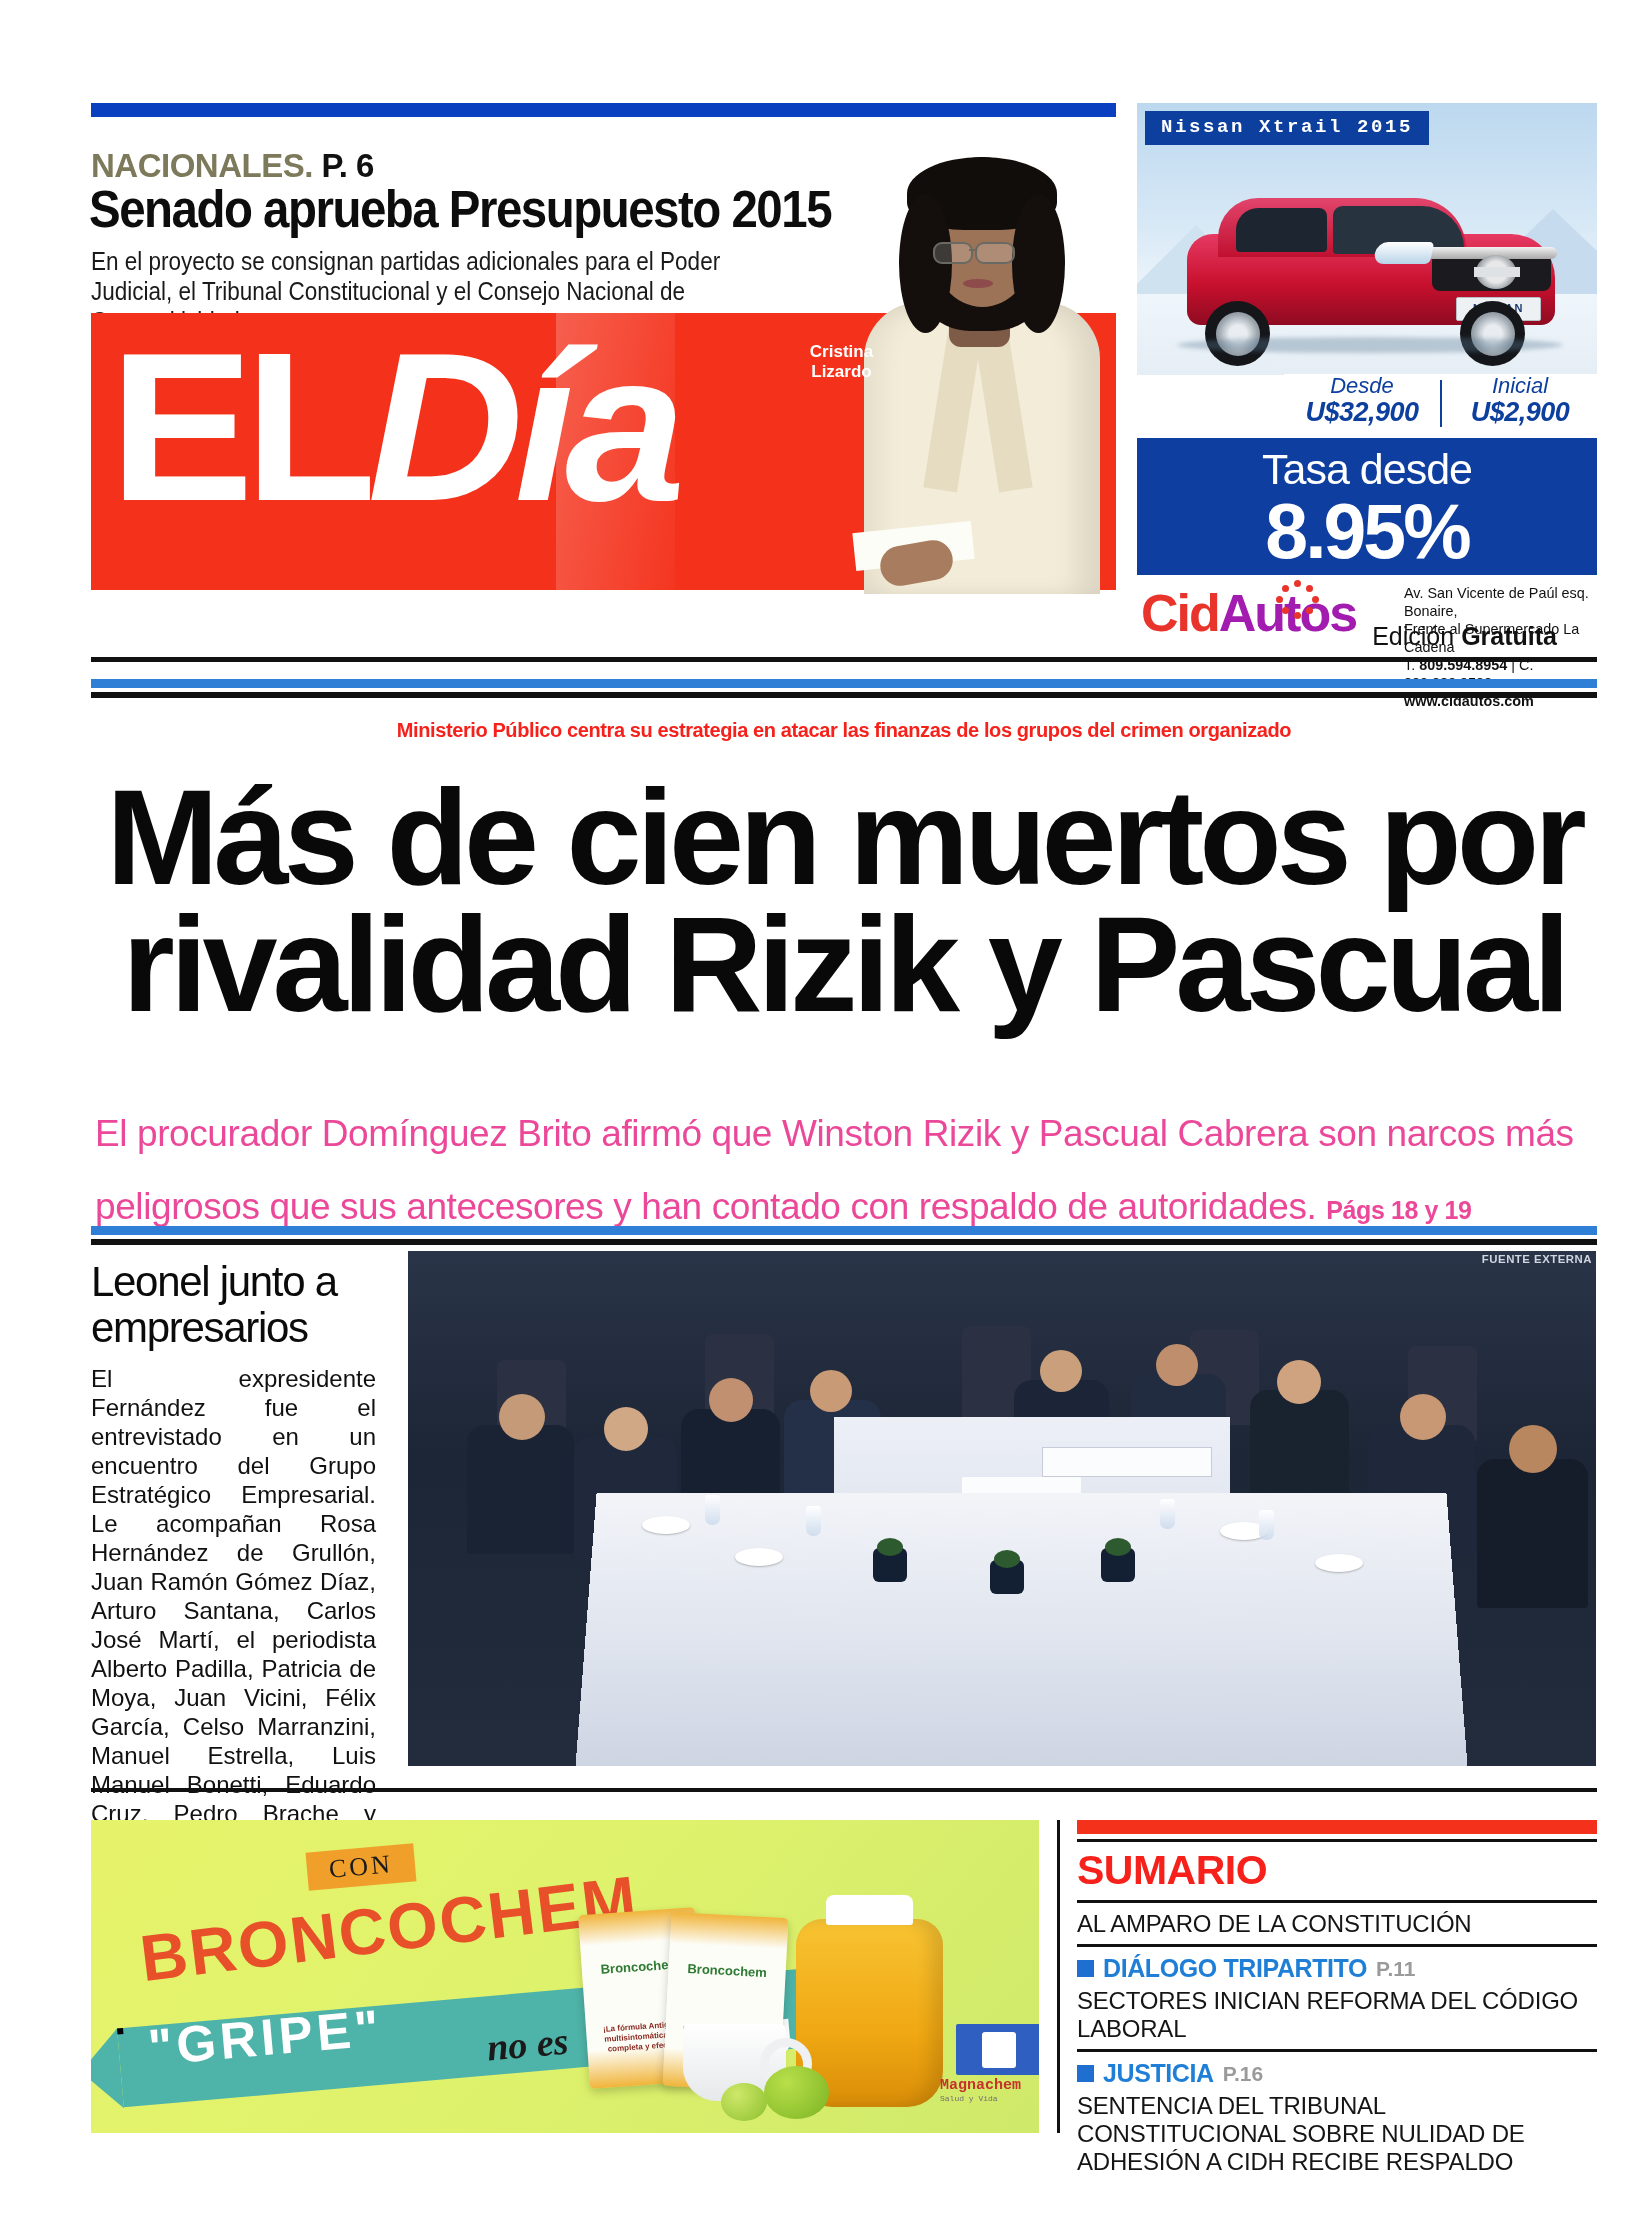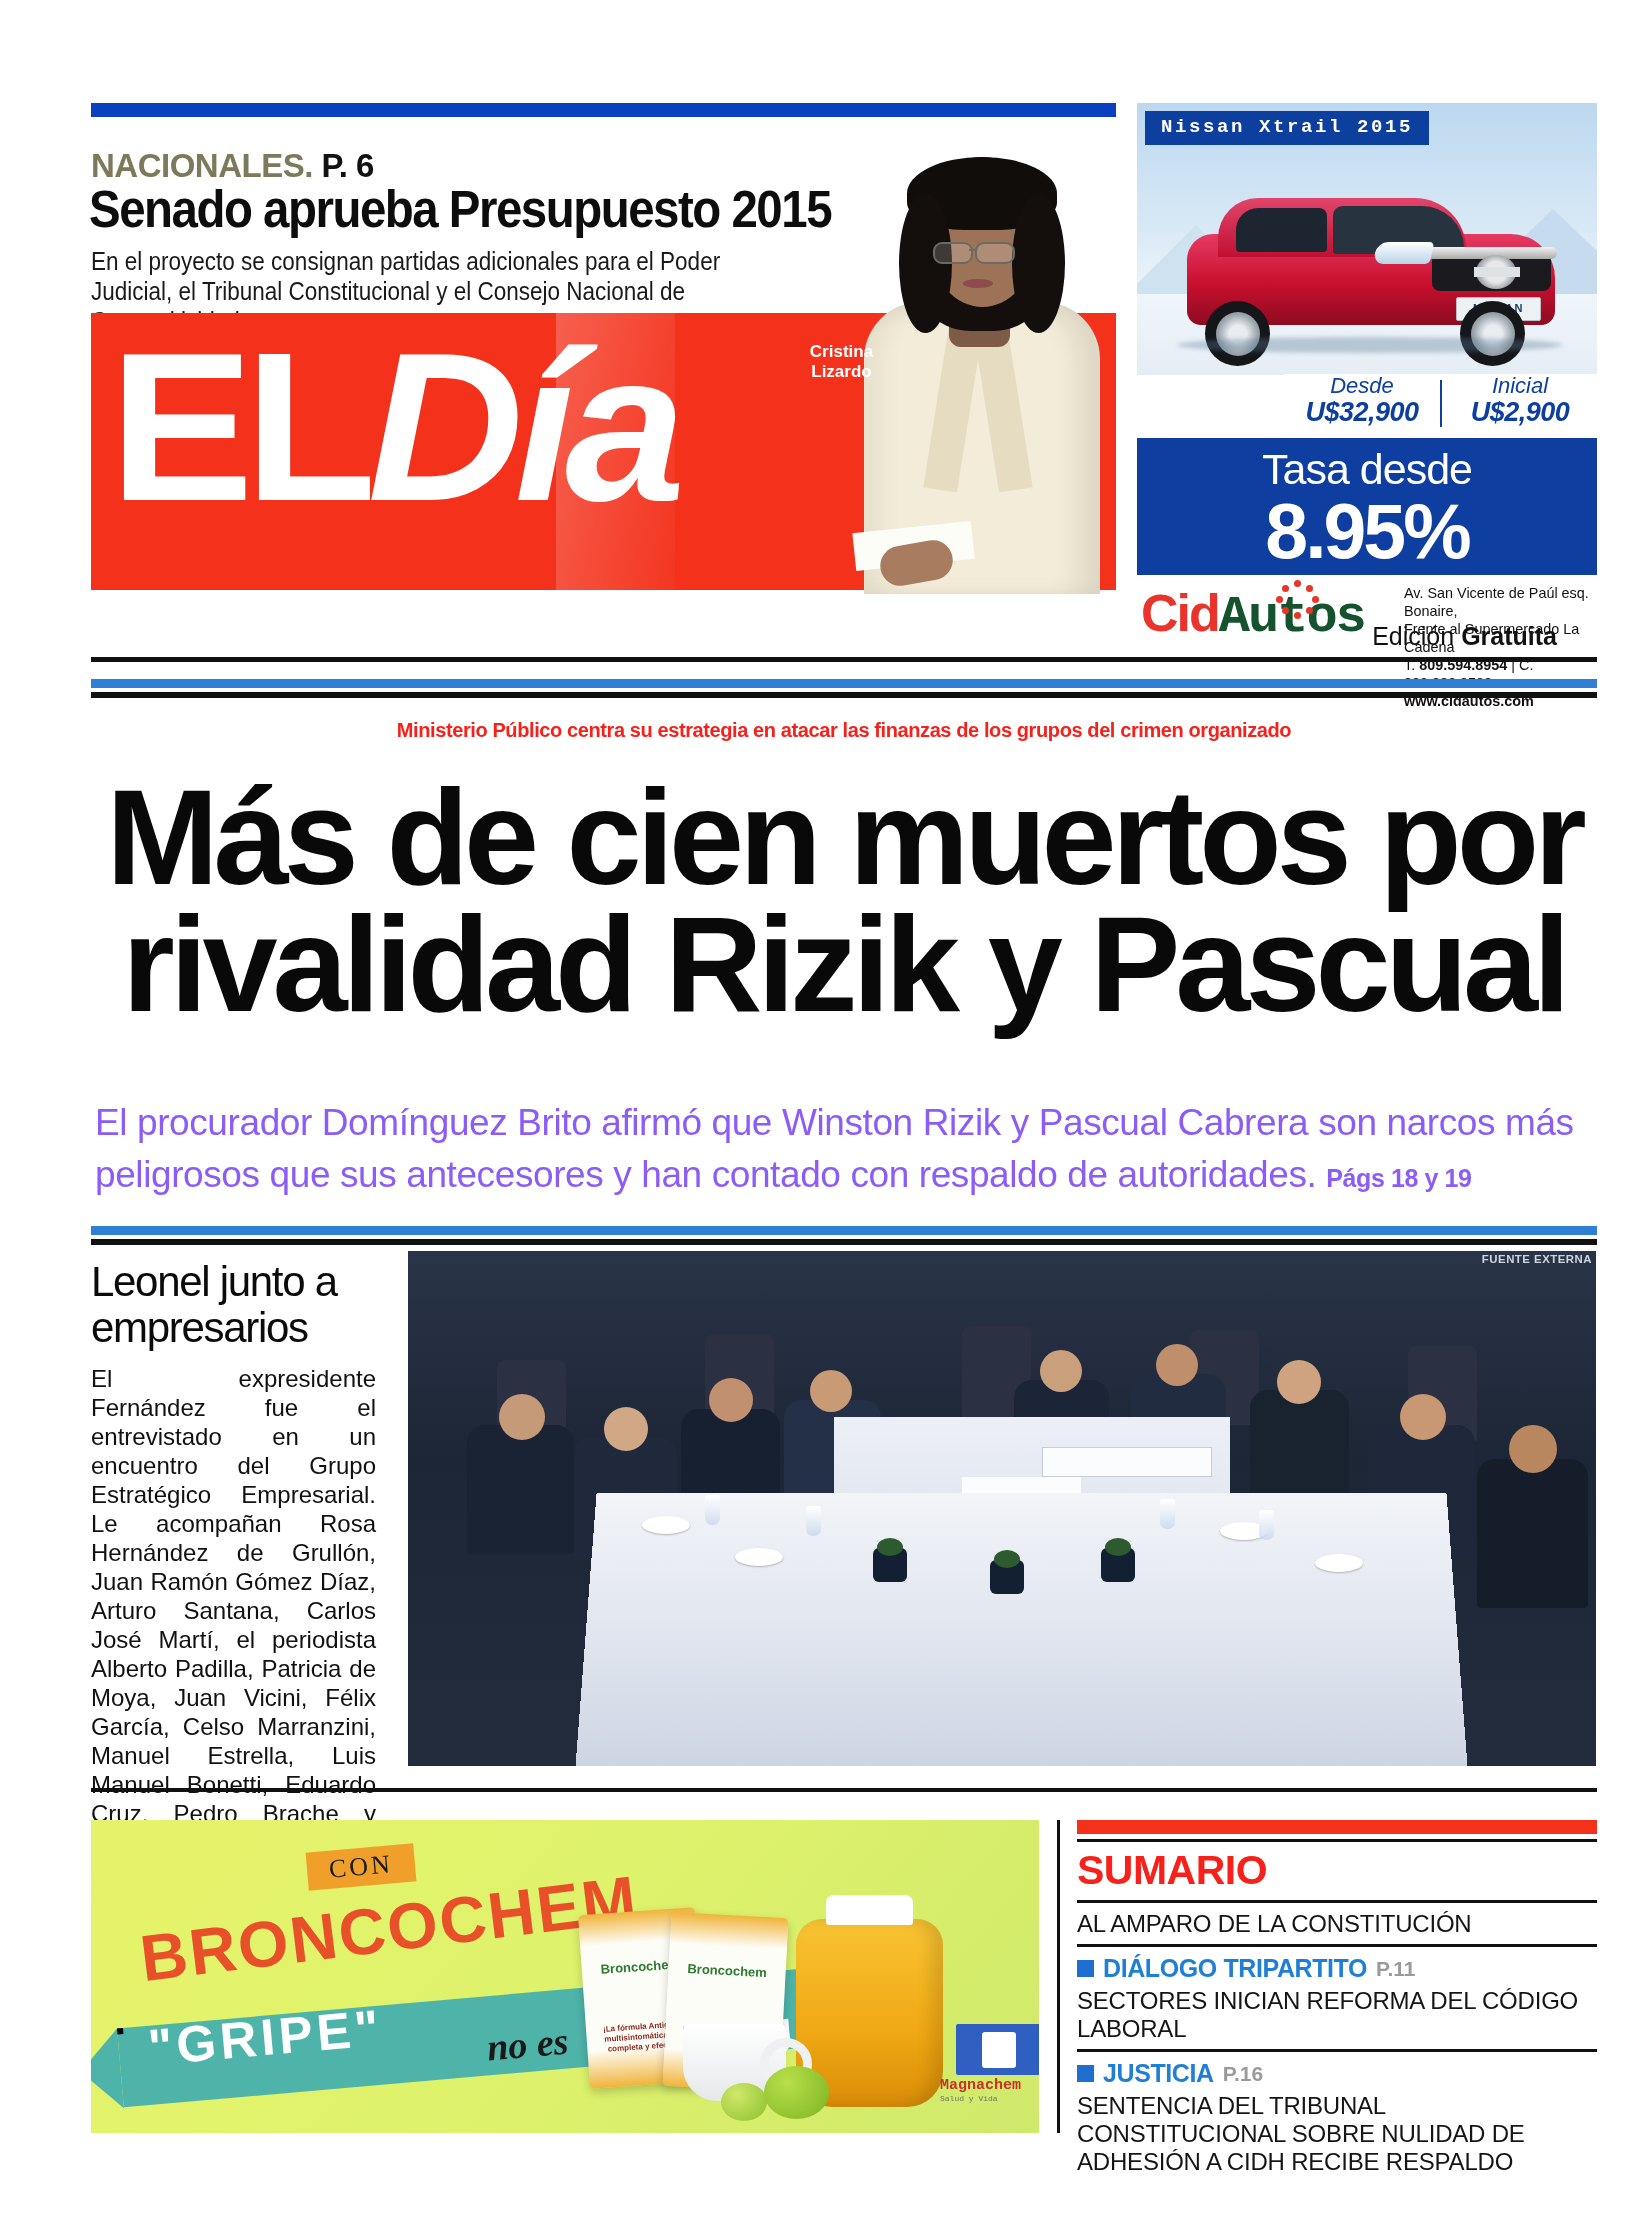--- a/index.html
+++ b/index.html
@@ -77,42 +77,42 @@
   .price-cell{flex:1;text-align:center;color:#0d3f9e;}
   .price-cell .plabel{font-size:22px;font-style:italic;line-height:24px;}
   .price-cell .pval{font-size:27px;font-weight:bold;font-style:italic;line-height:28px;letter-spacing:-0.5px;}
   #price-div{width:2px;background:#0d3f9e;margin:6px 0;}
 
   #tasa-box{position:absolute;left:0;top:335px;width:460px;height:137px;background:#0e3fa0;text-align:center;}
   #tasa-label{font-size:43px;color:#fff;line-height:51px;padding-top:6px;letter-spacing:-1px;}
   #tasa-value{font-size:77px;color:#fff;font-weight:bold;line-height:73px;letter-spacing:-3px;}
 
   #cid-logo{position:absolute;left:4px;top:483px;font-size:52px;line-height:55px;font-weight:bold;letter-spacing:-2px;}
-  #cid-logo .cid{color:#e8342a;} #cid-logo .autos{color:#14532d;font-family:Liberation Mono, monospace;}
+  #cid-logo .cid{color:#e8342a;} #cid-logo .autos{color:#a21caf;}
   #cid-dots{position:absolute;left:139px;top:477px;width:44px;height:44px;}
   #cid-dots i{position:absolute;width:7px;height:7px;background:#e8342a;border-radius:50%;}
   #cid-addr{position:absolute;left:267px;top:481px;width:198px;font-size:14.4px;line-height:18px;color:#111;}
   #cid-addr .b{font-weight:bold;}
 
   
   #info-line{position:absolute;left:91px;top:622px;font-size:23px;color:#111;white-space:nowrap;}
   #info-line .b{font-weight:bold;}
   #info-line .sd{font-size:21px;}
   #edicion{position:absolute;right:91px;top:622px;font-size:25px;color:#111;}
   #edicion .b{font-weight:bold;}
   #info-rule{position:absolute;left:91px;top:657px;width:1506px;height:5px;background:#111;}
 
   
   #main-blue-bar{position:absolute;left:91px;top:679px;width:1506px;height:9px;background:#2f7fd6;}
   #main-black-bar{position:absolute;left:91px;top:692px;width:1506px;height:6px;background:#111;}
   #red-banner{position:absolute;left:91px;top:719px;width:1506px;font-size:20px;font-weight:bold;color:#f5211a;
               text-align:center;letter-spacing:-0.4px;}
   #big-headline{position:absolute;left:91px;top:774px;width:1506px;text-align:center;font-weight:bold;color:#090909;
                 font-size:135px;line-height:127px;letter-spacing:-5px;}
-  #big-deck{position:absolute;left:95px;top:1097px;width:1500px;font-size:37px;line-height:52px;color:#8b5cf6;
+  #big-deck{position:absolute;left:95px;top:1097px;width:1500px;font-size:37px;line-height:73px;color:#ec4899;
             letter-spacing:-0.4px;}
   #big-deck .pg{font-size:25px;font-weight:bold;}
 
   
   #leonel-blue{position:absolute;left:91px;top:1226px;width:1506px;height:9px;background:#2f7fd6;}
   #leonel-black{position:absolute;left:91px;top:1239px;width:1506px;height:6px;background:#111;}
   #leonel-title{position:absolute;left:91px;top:1259px;width:287px;font-size:42px;line-height:46px;font-weight:normal;
                 color:#0b0b0b;letter-spacing:-1.3px;}
   #leonel-body{position:absolute;left:91px;top:1364px;width:285px;font-size:24px;line-height:29px;color:#111;
                text-align:justify;}

